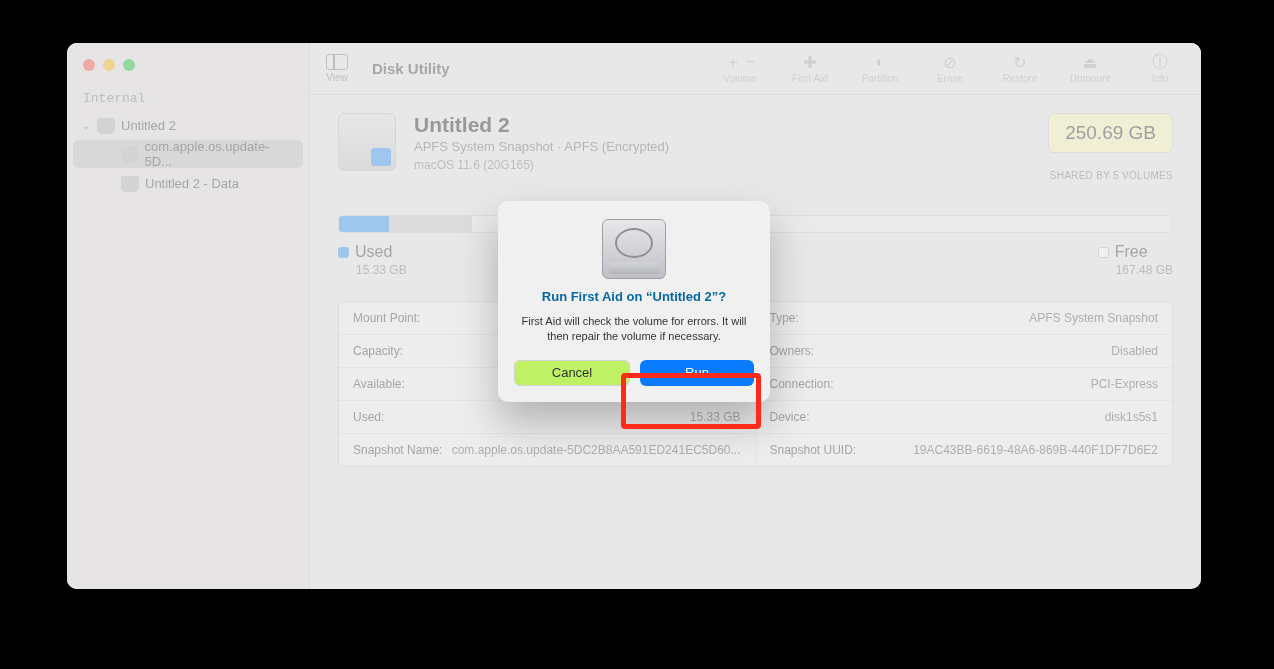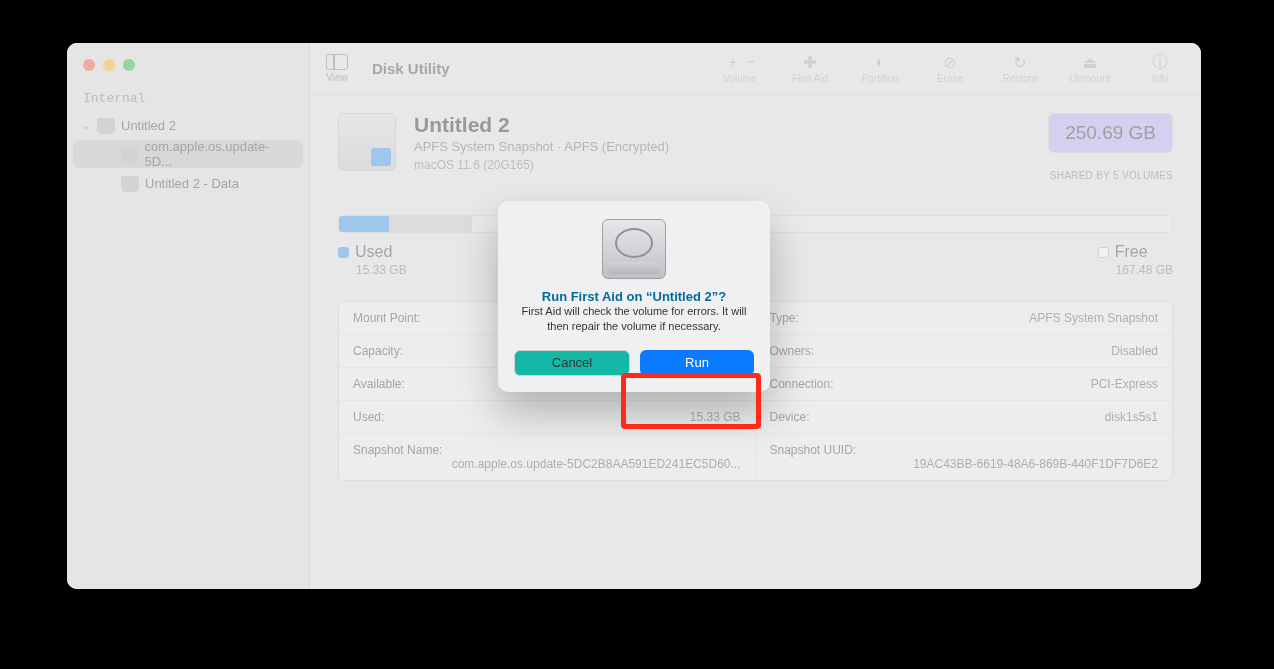--- a/index.html
+++ b/index.html
@@ -41,57 +41,57 @@
   .tbtn .ticon { height:18px; display:flex; align-items:center; justify-content:center; font-size:16px;}
   .content { flex:1; padding: 18px 28px; overflow:hidden; }
   .header-row { display:flex; align-items:flex-start; gap:18px; }
   .vol-icon { width:58px; height:58px; background:linear-gradient(#e8e8e8,#cfcfcf); border-radius:6px; border:1px solid #c4c4c4; position:relative;}
   .vol-icon .face{ position:absolute; right:4px; bottom:4px; width:20px; height:18px; background:#4a9ff5; border-radius:3px;}
   .vol-text { flex:1; }
   .vol-title { font-size:21px; font-weight:700; color:#3b3b3b; }
   .vol-sub { font-size:13px; color:#7a7a7a; margin-top:2px;}
   .vol-sub2 { font-size:12px; color:#8d8d8d; margin-top:4px;}
   .size-box { text-align:right; }
-  .size-pill { border:1px solid #d2d2d2; border-radius:6px; padding:8px 16px; font-size:19px; color:#4b4b4b; background:#c4b5fd;}
+  .size-pill { border:1px solid #d2d2d2; border-radius:6px; padding:8px 16px; font-size:19px; color:#4b4b4b; background:#fef9c3;}
   .size-sub { font-size:10px; color:#888; margin-top:17px; letter-spacing:0.3px;}
   .usage-bar { margin-top:34px; height:18px; background:#efefef; border:1px solid #d6d6d6; border-radius:4px; overflow:hidden; display:flex;}
   .usage-fill { background:#4a9ff5; width:6%; }
   .usage-mid { background:#d0d0d0; width:10%; }
   .legend { display:flex; gap:60px; margin-top:10px; }
   .legend-item { display:flex; flex-direction:column; gap:2px; }
   .legend-top { display:flex; align-items:center; gap:6px; font-size:16px; color:#555;}
   .swatch { width:11px; height:11px; border-radius:3px; border:1px solid #bbb;}
   .legend-val { font-size:12px; color:#888; padding-left:18px;}
   .info-grid {
     margin-top:24px; border:1px solid #d6d6d6; border-radius:6px; background:#f5f5f5;
     display:grid; grid-template-columns: 1fr 1fr;
   }
   .info-cell { display:flex; justify-content:space-between; padding:9px 14px; font-size:12px; color:#5a5a5a; border-bottom:1px solid #e2e2e2;}
   .info-cell:nth-child(odd){ border-right:1px solid #e2e2e2;}
   .info-cell .k{ color:#555;} .info-cell .v{ color:#6a6a6a; text-align:right;}
-  .info-grid .info-cell:nth-last-child(-n+2){ border-bottom:none;flex-direction:column;}
+  .info-grid .info-cell:nth-last-child(-n+2){ border-bottom:none;}
 
   .overlay { position:absolute; inset:0; background:rgba(230,230,230,0.55);}
   .dialog {
     position:absolute; left:50%; top:158px; transform:translateX(-50%);
     width:272px; background:#f1f0f0; border-radius:10px; box-shadow:0 20px 40px rgba(0,0,0,.25);
     padding:18px 16px 16px 16px; text-align:center;
   }
   .dialog .dicon{
     width:64px; height:60px; margin:0 auto 10px auto;
     background:linear-gradient(#e7e7ea,#bfc0c6); border-radius:6px; border:1px solid #9ea0a6;
     position:relative;
   }
   .dialog .dicon::before{content:"";position:absolute;left:12px;right:12px;top:8px;height:26px;border-radius:50%;border:2px solid #8e9096;}
   .dialog .dicon::after{content:"";position:absolute;left:6px;right:6px;bottom:4px;height:12px;background:linear-gradient(#d3d4d8,#b3b5ba);border-radius:2px;}
   .dtitle{ font-size:13px; font-weight:700; color:#0369a1; margin-top:4px;}
-  .dtext{ font-size:11px; color:#333; margin-top:0; line-height:1.35;}
+  .dtext{ font-size:11px; color:#333; margin-top:10px; line-height:1.35;}
   .dbtns{ display:flex; gap:10px; margin-top:16px;}
   .btn{ flex:1; height:26px; border-radius:6px; font-size:13px; display:flex;align-items:center;justify-content:center; cursor:pointer;}
-  .btn.cancel{ background:#14b8a6; border:1px solid #d2d2d2; color:#333;}
+  .btn.cancel{ background:#bef264; border:1px solid #d2d2d2; color:#333;}
   .btn.run{ background:#0a7bff; color:#fff; font-weight:500;}
   .highlight-box{
     position:absolute; border:5px solid #ff2a1a; border-radius:4px;
     width:140px; height:56px; pointer-events:none;
   }
 </style>
 </head>
 <body>
 
 <div class="window">

